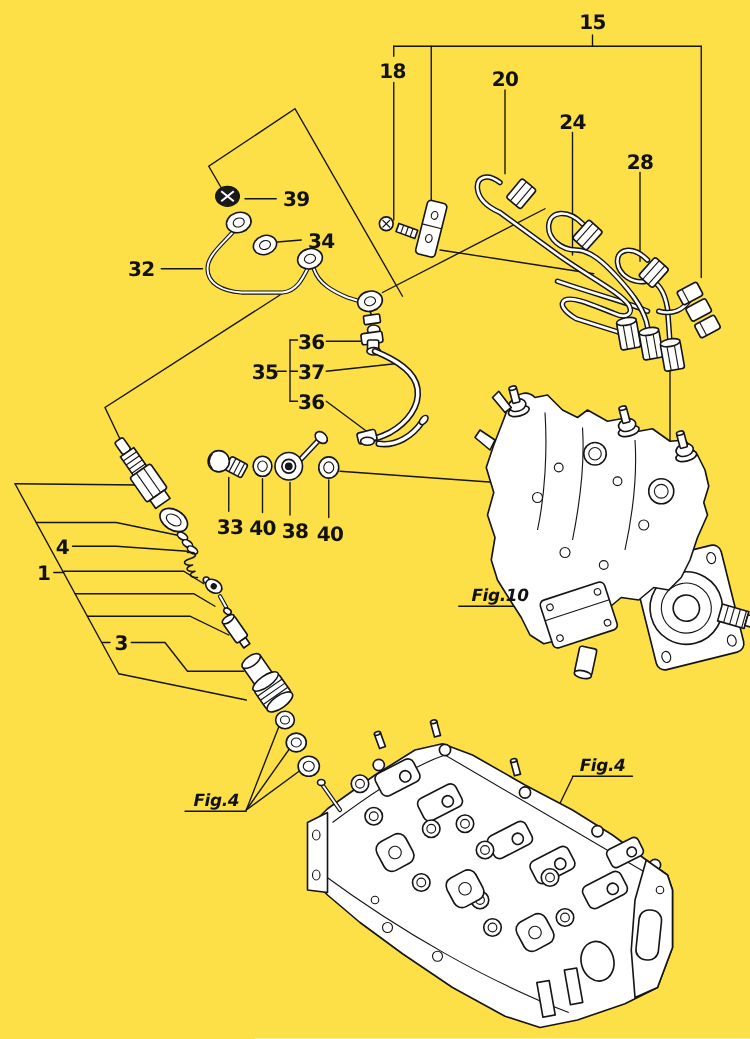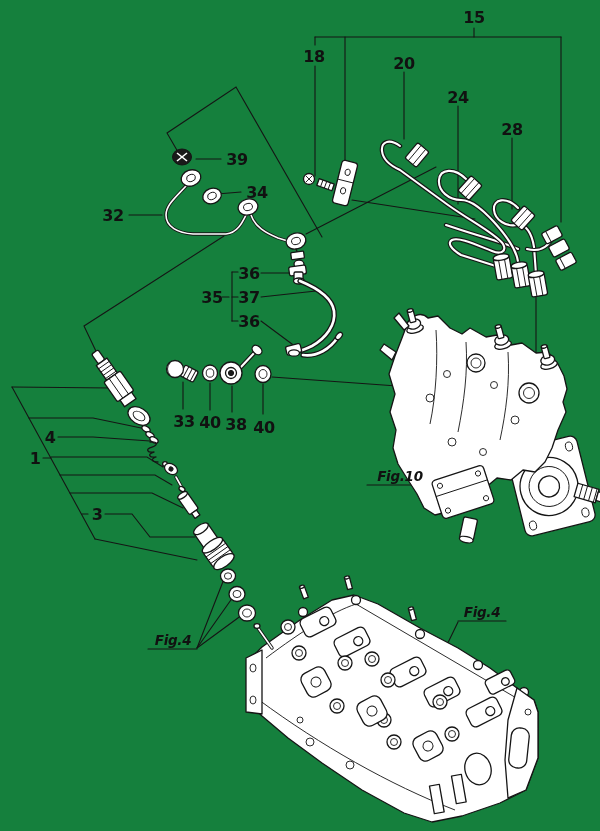--- a/index.html
+++ b/index.html
@@ -1,16 +1,16 @@
 <!DOCTYPE html>
 <html><head>
 <meta charset="utf-8">
 <style>
   html,body{margin:0;padding:0;background:#fff;}
-  .stage{position:relative;width:600px;height:831px;background:#15803d;overflow:hidden;
+  .stage{position:relative;width:600px;height:831px;background:#fde047;overflow:hidden;
          font-family:"DejaVu Sans",sans-serif;}
   svg{display:block}
   .ln{stroke:#151515;stroke-width:1.1;fill:none;stroke-linecap:round;}
   .pt{stroke:#151515;stroke-width:1.3;fill:none;stroke-linejoin:round;stroke-linecap:round;}
   .tn{stroke:#151515;stroke-width:.9;fill:none;}
   .fw{fill:#fff;stroke:#151515;stroke-width:1.3;stroke-linejoin:round;}
   .fd{fill:#1a1a1a;stroke:#151515;stroke-width:1;}
   .po{stroke:#151515;stroke-width:4.4;fill:none;stroke-linecap:round;stroke-linejoin:round;}
   .pi{stroke:#fff;stroke-width:2.1;fill:none;stroke-linecap:round;stroke-linejoin:round;}
   .ho{stroke:#151515;stroke-width:5.2;fill:none;stroke-linecap:round;stroke-linejoin:round;}

